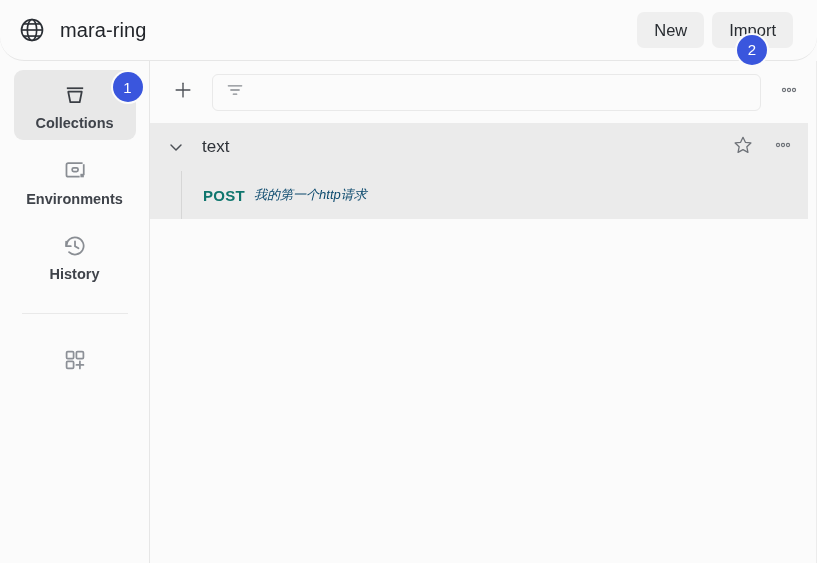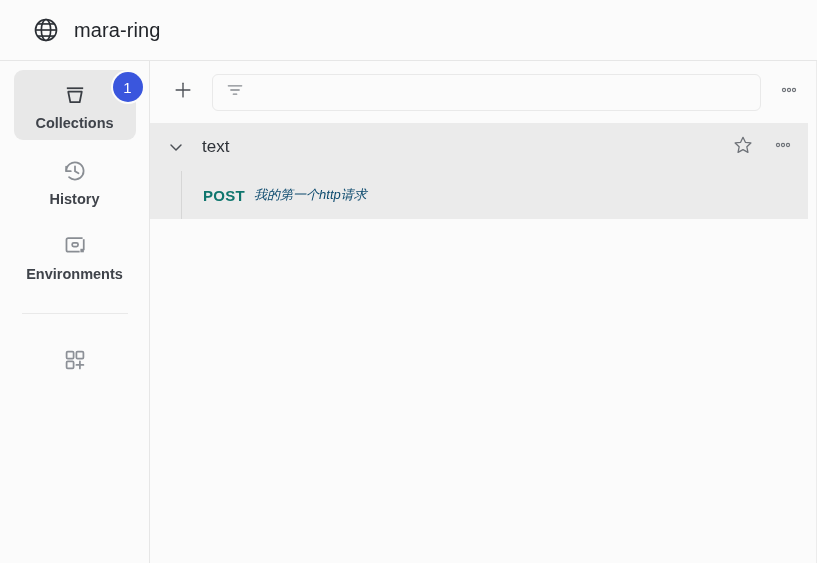--- a/index.html
+++ b/index.html
@@ -25,23 +25,24 @@
 
   
   .header {
     position: relative;
     height: 61px;
     min-height: 61px;
     background: #fbfbfb;
     border-bottom: 1px solid #e6e6e6;
     display: flex;
     align-items: center;
-    padding: 0 24px 0 32px;
+    padding: 0 24px 0 18px;
     box-sizing: border-box;
     z-index: 5;
+    border-radius: 24px;
   }
   .brand {
     display: flex;
     align-items: center;
     gap: 14px;
   }
   .globe-icon {
     width: 28px;
     height: 28px;
     display: block;
@@ -320,58 +321,65 @@
           <circle cx="12" cy="12" r="9"></circle>
           <ellipse cx="12" cy="12" rx="4" ry="9"></ellipse>
           <line x1="3" y1="12" x2="21" y2="12"></line>
           <line x1="4.7" y1="6.8" x2="19.3" y2="6.8"></line>
           <line x1="4.7" y1="17.2" x2="19.3" y2="17.2"></line>
         </svg>
       </span>
       <span class="brand-title">mara-ring</span>
     </div>
 
+    <div class="header-actions">
+      <button class="hdr-btn">New</button>
+      <div style="position:relative;">
+        <button class="hdr-btn">Import</button>
+        <span class="rail-badge" style="top:23px;right:26px;">2</span>
+      </div>
+    </div>
   </div>
 
   <div class="body-row">
 
     <div class="sidebar">
 
       <div class="rail-item active">
         <span>
           <svg class="rail-ico" viewBox="0 0 24 24" fill="none" stroke="#3a3e44" stroke-width="1.5" stroke-linejoin="round">
             <line x1="5" y1="6.2" x2="19" y2="6.2"></line>
             <path d="M6.2 9.2 L17.8 9.2 L16 18.2 L8 18.2 Z"></path>
           </svg>
         </span>
         <span class="rail-label">Collections</span>
         <span class="rail-badge">1</span>
-      </div>
-
-      <div class="rail-item">
-        <span>
-          <svg class="rail-ico" viewBox="0 0 24 24" fill="none" stroke="#898d93" stroke-width="1.5" stroke-linecap="round">
-            <path d="M4.6 12 A7.4 7.4 0 1 1 6.9 17.3"></path>
-            <polyline points="4.4,8.2 4.4,12.2 8.4,12.2" stroke-linejoin="round"></polyline>
-            <polyline points="12,8 12,12.2 15,14"></polyline>
-          </svg>
-        </span>
-        <span class="rail-label">History</span>
       </div>
 
       <div class="rail-item">
         <span>
           <svg class="rail-ico" viewBox="0 0 24 24" fill="none" stroke="#898d93" stroke-width="1.5">
             <path d="M18.5 5.2 H6.2 A1.5 1.5 0 0 0 4.7 6.7 V15.4 A1.5 1.5 0 0 0 6.2 16.9 H16"></path>
             <path d="M19.5 6.2 V15.6"></path>
             <rect x="9.6" y="9.3" width="5" height="3.2" rx="1.3"></rect>
             <rect x="16.6" y="14.4" width="3" height="3" fill="#898d93" stroke="none"></rect>
           </svg>
         </span>
         <span class="rail-label">Environments</span>
+      </div>
+
+      <div class="rail-item">
+        <span>
+          <svg class="rail-ico" viewBox="0 0 24 24" fill="none" stroke="#898d93" stroke-width="1.5" stroke-linecap="round">
+            <path d="M4.6 12 A7.4 7.4 0 1 1 6.9 17.3"></path>
+            <polyline points="4.4,8.2 4.4,12.2 8.4,12.2" stroke-linejoin="round"></polyline>
+            <polyline points="12,8 12,12.2 15,14"></polyline>
+          </svg>
+        </span>
+        <span class="rail-label">History</span>
       </div>
 
       <div class="rail-divider"></div>
 
       <div class="rail-plain">
         <span>
           <svg class="rail-ico" viewBox="0 0 24 24" fill="none" stroke="#8c9097" stroke-width="1.5">
             <rect x="4.8" y="4.8" width="6" height="6" rx="1"></rect>
             <rect x="13.2" y="4.8" width="6" height="6" rx="1"></rect>
             <rect x="4.8" y="13.2" width="6" height="6" rx="1"></rect>

